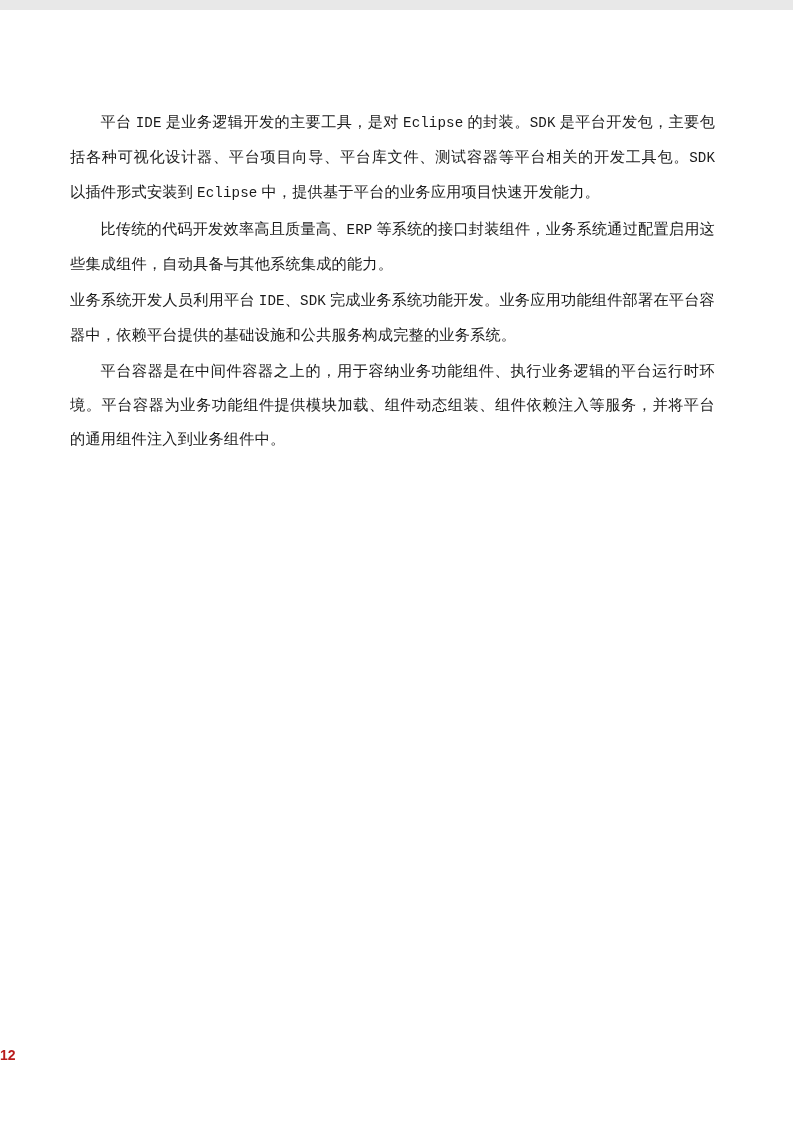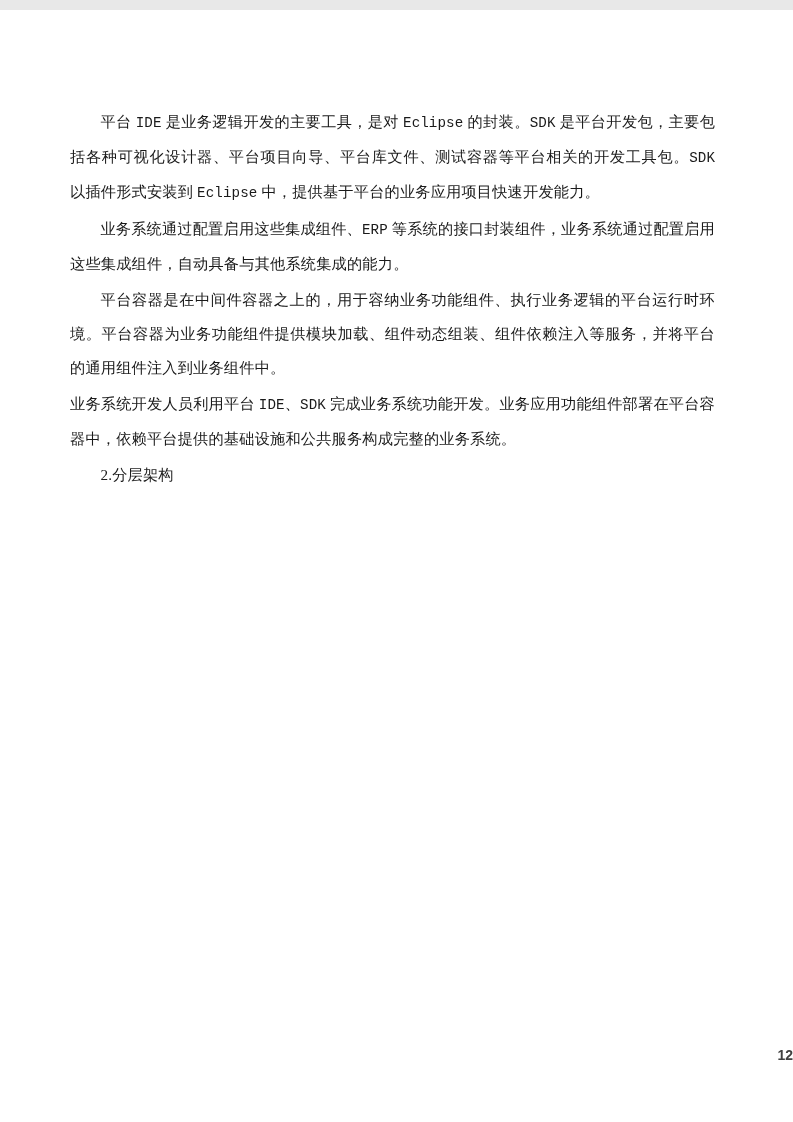--- a/index.html
+++ b/index.html
@@ -40,32 +40,31 @@
   .latin {
     font-family: "Liberation Mono", monospace;
     font-size: 14.2px;
     letter-spacing: 0.1px;
   }
   .page-number {
     position: absolute;
     left: 0;
     right: 0;
     top: 1037px;
-    text-align: right;
+    text-align: left;
     font-family: "Liberation Sans", sans-serif;
     font-size: 14px;
-    color: #404040;
+    color: #b91c1c;
     font-weight: bold;
   }
 </style>
 </head>
 <body>
 
 <div class="page">
   <div class="content">
       <p class="para indent"><span>平台 </span><span class="latin">IDE</span><span> 是业务逻辑开发的主要工具，是对 </span><span class="latin">Eclipse</span><span> 的封装。</span><span class="latin">SDK</span><span> 是平台开发包，主要包括各种可视化设计器、平台项目向导、平台库文件、测试容器等平台相关的开发工具包。</span><span class="latin">SDK</span><span> 以插件形式安装到 </span><span class="latin">Eclipse</span><span> 中，提供基于平台的业务应用项目快速开发能力。</span></p>
-      <p class="para indent"><span>业务系统通过配置启用这些集成组件、</span><span class="latin">ERP</span><span> 等系统的接口封装组件，业务系统通过配置启用这些集成组件，自动具备与其他系统集成的能力。</span></p>
+      <p class="para indent"><span>比传统的代码开发效率高且质量高、</span><span class="latin">ERP</span><span> 等系统的接口封装组件，业务系统通过配置启用这些集成组件，自动具备与其他系统集成的能力。</span></p>
+      <p class="para"><span>业务系统开发人员利用平台 </span><span class="latin">IDE</span><span>、</span><span class="latin">SDK</span><span> 完成业务系统功能开发。业务应用功能组件部署在平台容器中，依赖平台提供的基础设施和公共服务构成完整的业务系统。</span></p>
       <p class="para indent"><span>平台容器是在中间件容器之上的，用于容纳业务功能组件、执行业务逻辑的平台运行时环境。平台容器为业务功能组件提供模块加载、组件动态组装、组件依赖注入等服务，并将平台的通用组件注入到业务组件中。</span></p>
-      <p class="para"><span>业务系统开发人员利用平台 </span><span class="latin">IDE</span><span>、</span><span class="latin">SDK</span><span> 完成业务系统功能开发。业务应用功能组件部署在平台容器中，依赖平台提供的基础设施和公共服务构成完整的业务系统。</span></p>
-      <p class="para indent"><span>2.分层架构</span></p>
     </div>
   <div class="page-number">12</div>
 </div>
 
 </body></html>

